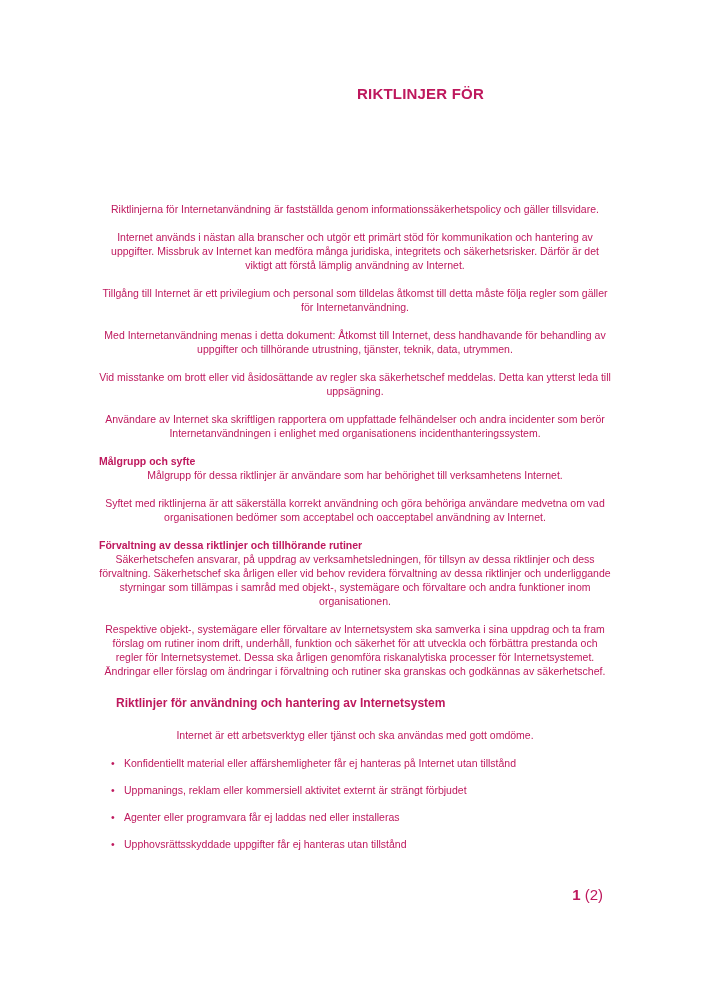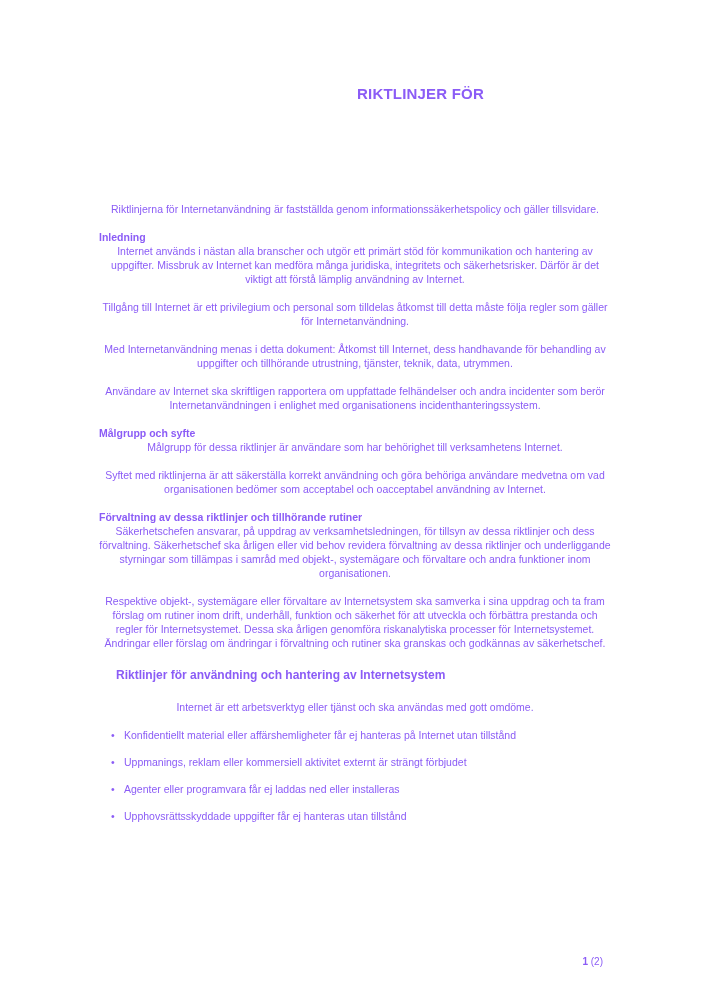--- a/index.html
+++ b/index.html
@@ -1,21 +1,21 @@
 <!DOCTYPE html>
 <html lang="sv"><head>
 <meta charset="utf-8">
 <style>
   html, body { margin: 0; padding: 0; background: #ffffff; }
   .page {
     position: relative;
     width: 653px;
     height: 1000px;
     background: #ffffff;
-    color: #8b5cf6;
+    color: #be185d;
     font-family: "Liberation Sans", "DejaVu Sans", sans-serif;
     overflow: hidden;
   }
   .doc-title {
     position: absolute;
     left: 357px;
     top: 84px;
     font-size: 15px;
     font-weight: bold;
     line-height: 19px;
@@ -53,44 +53,44 @@
     align-items: flex-start;
     margin: 0 0 13px 0;
   }
   .marker {
     flex: none;
     width: 13px;
     margin-left: 12px;
   }
   .footer {
     position: absolute;
-    top: 955px;
+    top: 888px;
     right: 50px;
-    font-size: 10px;
+    font-size: 15px;
     line-height: 14px;
   }
   .pn-bold { font-weight: bold; }
 </style>
 </head>
 <body>
 
 <div class="page">
 
   <div class="doc-title">
     <div>RIKTLINJER FÖR</div>
   </div>
 
   <div class="content">
 
     <p class="para">Riktlinjerna för Internetanvändning är fastställda genom informationssäkerhetspolicy och gäller tillsvidare.</p>
 
-    <h2 class="h2">Inledning</h2>
     <p class="para">Internet används i nästan alla branscher och utgör ett primärt stöd för kommunikation och hantering av uppgifter. Missbruk av Internet kan medföra många juridiska, integritets och säkerhetsrisker. Därför är det viktigt att förstå lämplig användning av Internet.</p>
     <p class="para">Tillgång till Internet är ett privilegium och personal som tilldelas åtkomst till detta måste följa regler som gäller för Internetanvändning.</p>
     <p class="para">Med Internetanvändning menas i detta dokument: Åtkomst till Internet, dess handhavande för behandling av uppgifter och tillhörande utrustning, tjänster, teknik, data, utrymmen.</p>
+    <p class="para">Vid misstanke om brott eller vid åsidosättande av regler ska säkerhetschef meddelas. Detta kan ytterst leda till uppsägning.</p>
     <p class="para">Användare av Internet ska skriftligen rapportera om uppfattade felhändelser och andra incidenter som berör Internetanvändningen i enlighet med organisationens incidenthanteringssystem.</p>
 
     <h2 class="h2">Målgrupp och syfte</h2>
     <p class="para">Målgrupp för dessa riktlinjer är användare som har behörighet till verksamhetens Internet.</p>
     <p class="para">Syftet med riktlinjerna är att säkerställa korrekt användning och göra behöriga användare medvetna om vad organisationen bedömer som acceptabel och oacceptabel användning av Internet.</p>
 
     <h2 class="h2">Förvaltning av dessa riktlinjer och tillhörande rutiner</h2>
     <p class="para">Säkerhetschefen ansvarar, på uppdrag av verksamhetsledningen, för tillsyn av dessa riktlinjer och dess förvaltning. Säkerhetschef ska årligen eller vid behov revidera förvaltning av dessa riktlinjer och underliggande styrningar som tillämpas i samråd med objekt-, systemägare och förvaltare och andra funktioner inom organisationen.</p>
     <p class="para">Respektive objekt-, systemägare eller förvaltare av Internetsystem ska samverka i sina uppdrag och ta fram förslag om rutiner inom drift, underhåll, funktion och säkerhet för att utveckla och förbättra prestanda och regler för Internetsystemet. Dessa ska årligen genomföra riskanalytiska processer för Internetsystemet. Ändringar eller förslag om ändringar i förvaltning och rutiner ska granskas och godkännas av säkerhetschef.</p>
 

